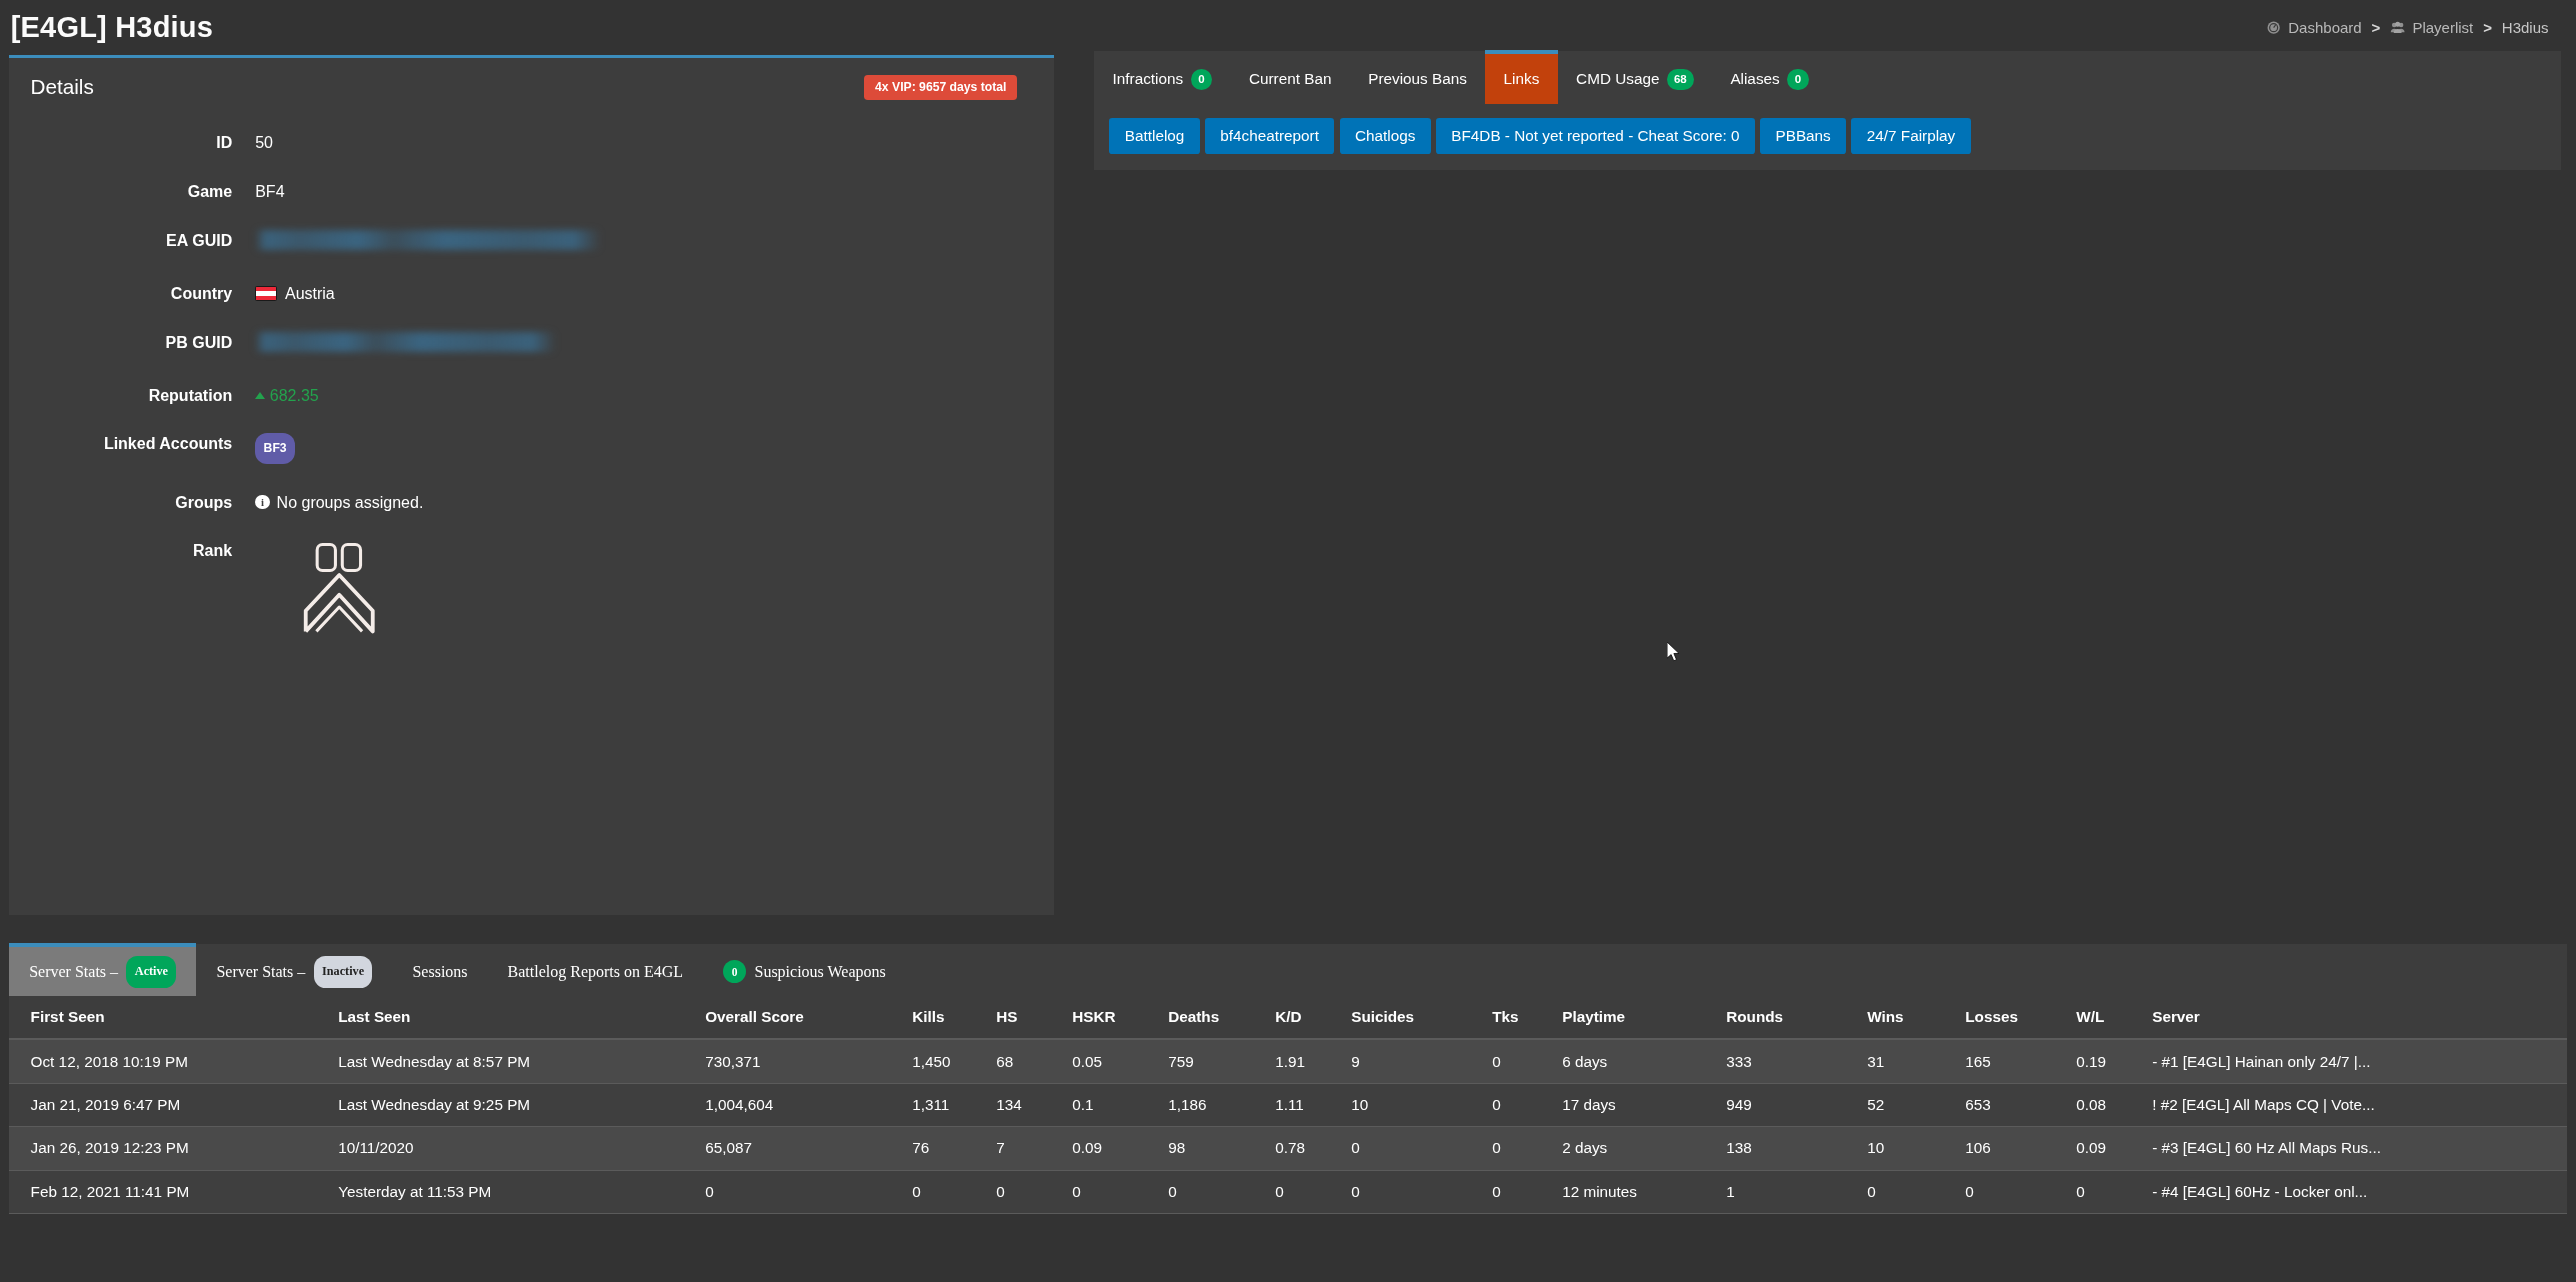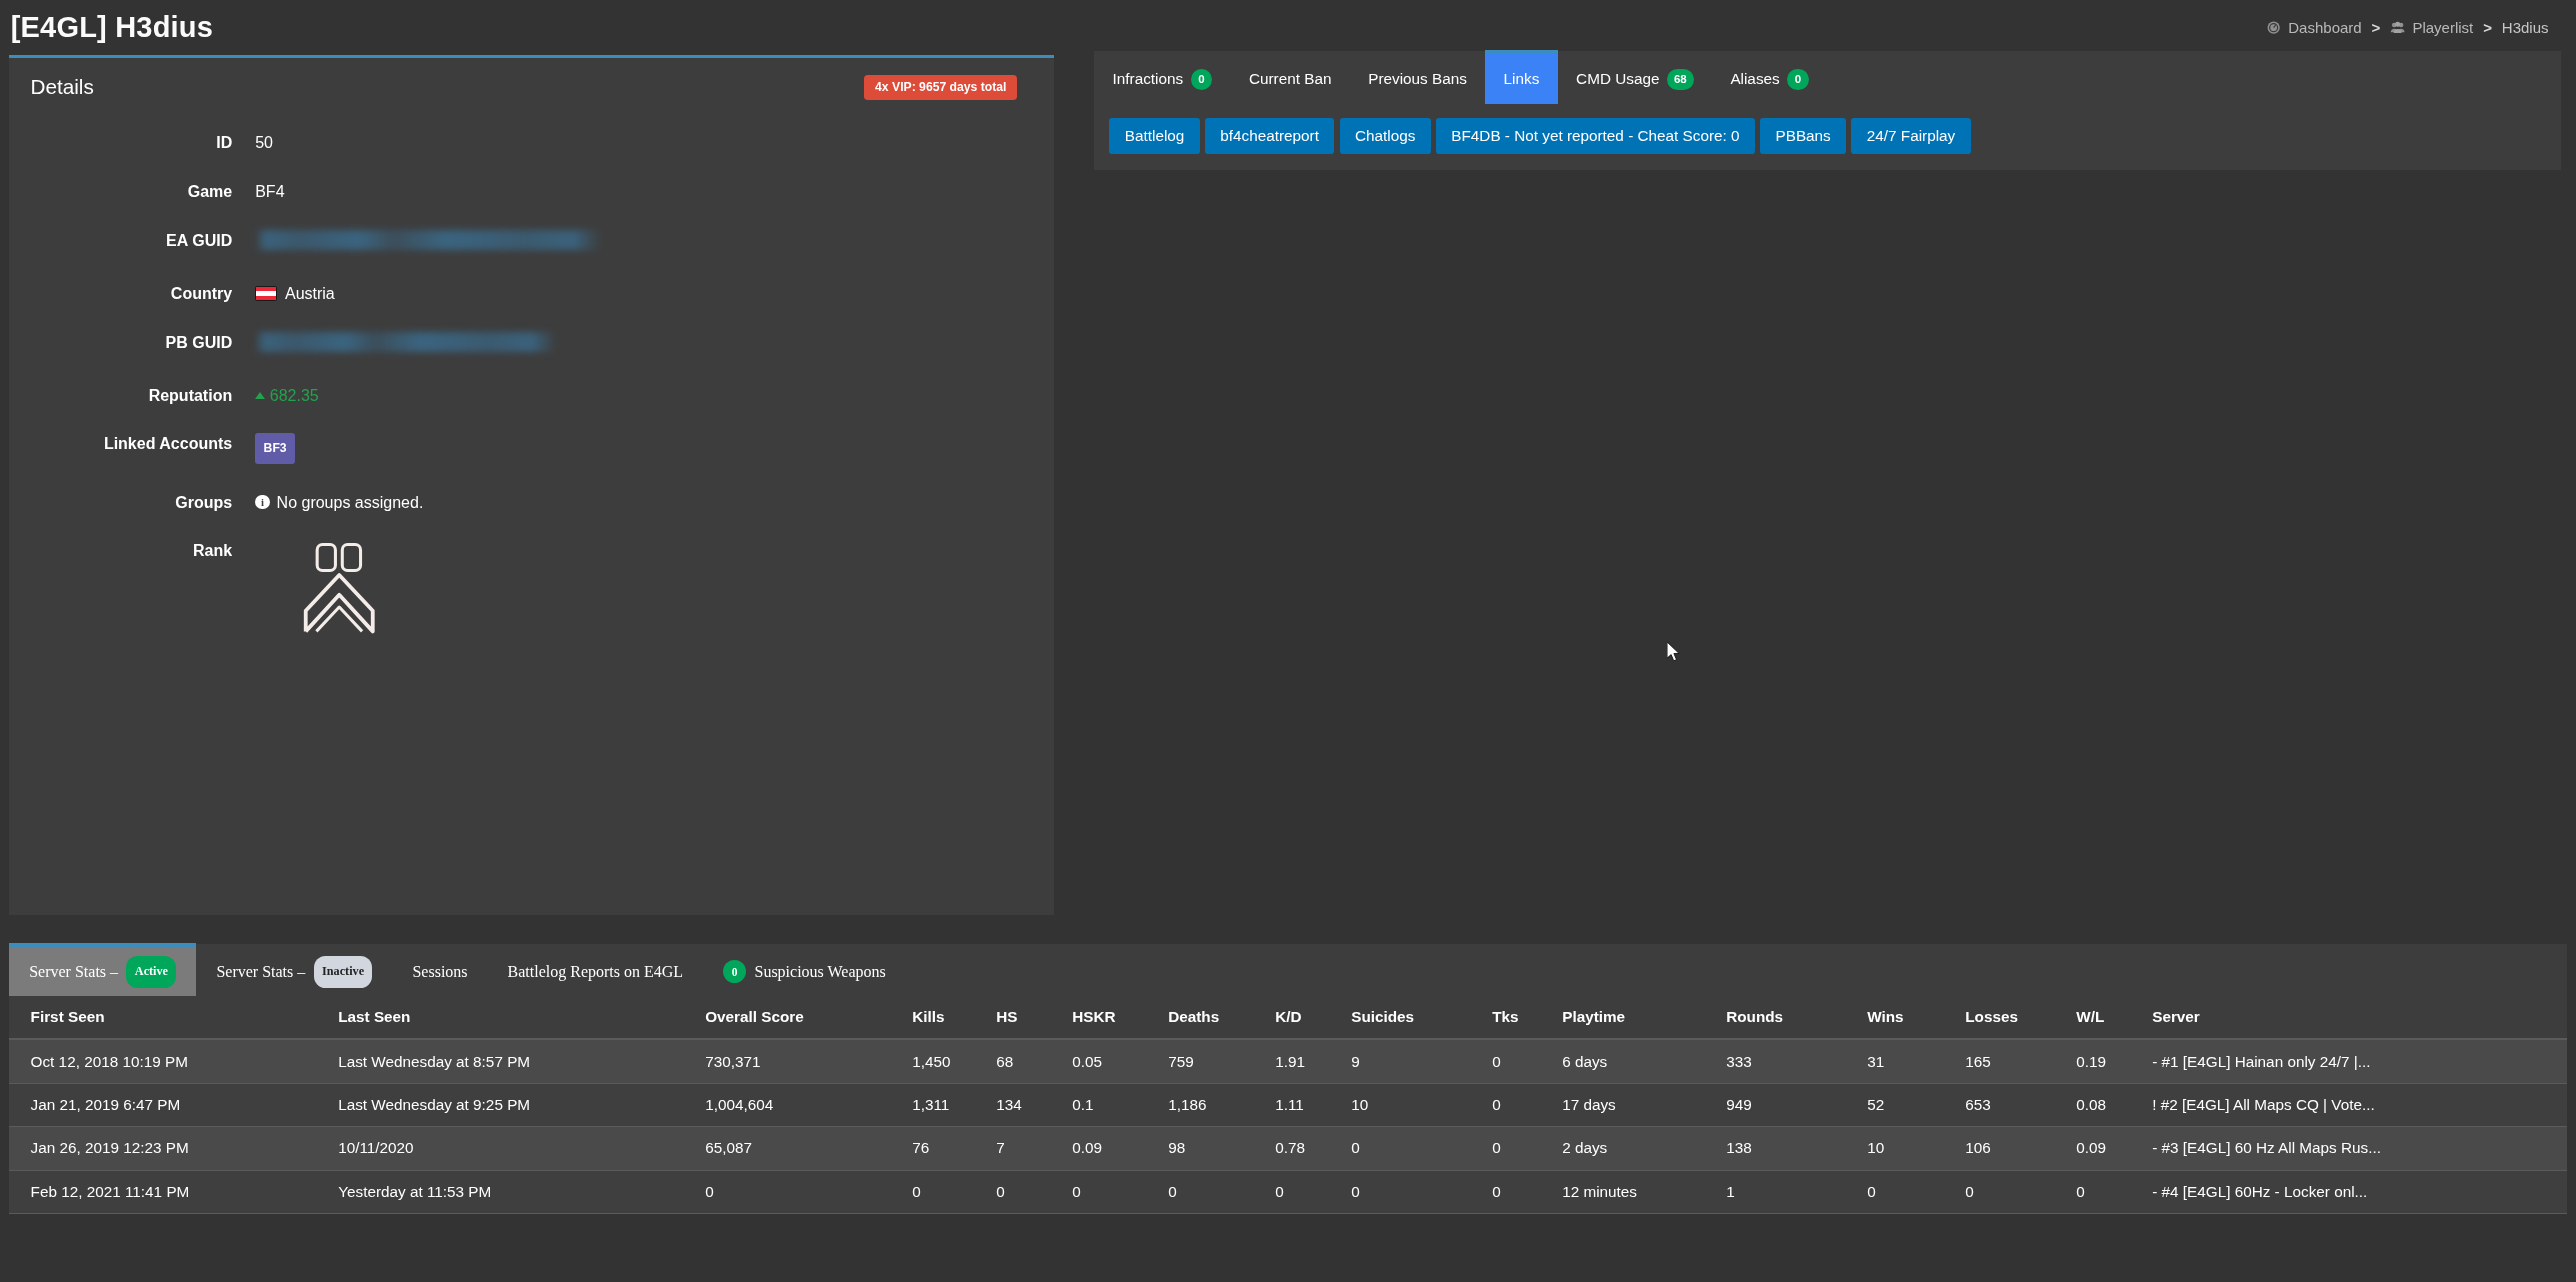--- a/index.html
+++ b/index.html
@@ -72,21 +72,21 @@
     display: inline-block; flex: none; border: 0.8px solid #1a1a1a;
   }
   .flag-at .band-r { height: 33.3%; background: #ed2939; }
   .flag-at .band-w { height: 33.4%; background: #ffffff; }
 
   .rep-value { color: #23a24d; font-size: 16px; display: flex; align-items: center; gap: 4.6px; }
   .rep-arrow { width: 0; height: 0; border-left: 5.4px solid transparent; border-right: 5.4px solid transparent; border-bottom: 7.6px solid #23a24d; display: inline-block; }
 
   .linked-badge {
     display: inline-block; background: #605ca8; color: #fff;
-    font-size: 12.2px; font-weight: 700; padding: 4.6px 8.4px; border-radius: 3px;
+    font-size: 12.2px; font-weight: 700; padding: 4.6px 8.4px; border-radius: 12px;
   }
 
   .groups-line { display: flex; align-items: center; gap: 6.9px; font-size: 16px; }
   .info-circle {
     width: 14.5px; height: 14.5px; border-radius: 50%; background: #ffffff; color: #3d3d3d;
     font-size: 10.7px; font-weight: 700; display: inline-flex; align-items: center;
     justify-content: center; font-family: "Liberation Serif", serif; flex: none;
   }
 
   .rank-badge { margin-left: 43px; }
@@ -95,21 +95,21 @@
   .panel-links { width: 1467px; }
   .tabs-row {
     display: flex; align-items: stretch; background: #3d3d3d;
     border-top: 3.8px solid transparent; margin-top: -3.8px; height: 53px;
   }
   .tab {
     display: flex; align-items: center; gap: 7.6px;
     padding: 0 18.4px; font-size: 15.3px; color: #ffffff; cursor: pointer;
     position: relative;
   }
-  .tab.active { background: #3b82f6; }
+  .tab.active { background: #c2410c; }
   .tab.active::before {
     content: ""; position: absolute; left: 0; right: 0; top: -3.8px;
     height: 3.8px; background: #3c8dbc;
   }
   .pill {
     display: inline-flex; align-items: center; justify-content: center;
     min-width: 21.4px; height: 21.4px; padding: 0 6.9px; border-radius: 10.7px;
     background: #00a65a; color: #fff; font-size: 11.5px; font-weight: 700;
   }
   .links-body { background: #3d3d3d; padding: 13.8px 15.3px 15.3px 15.3px; }

